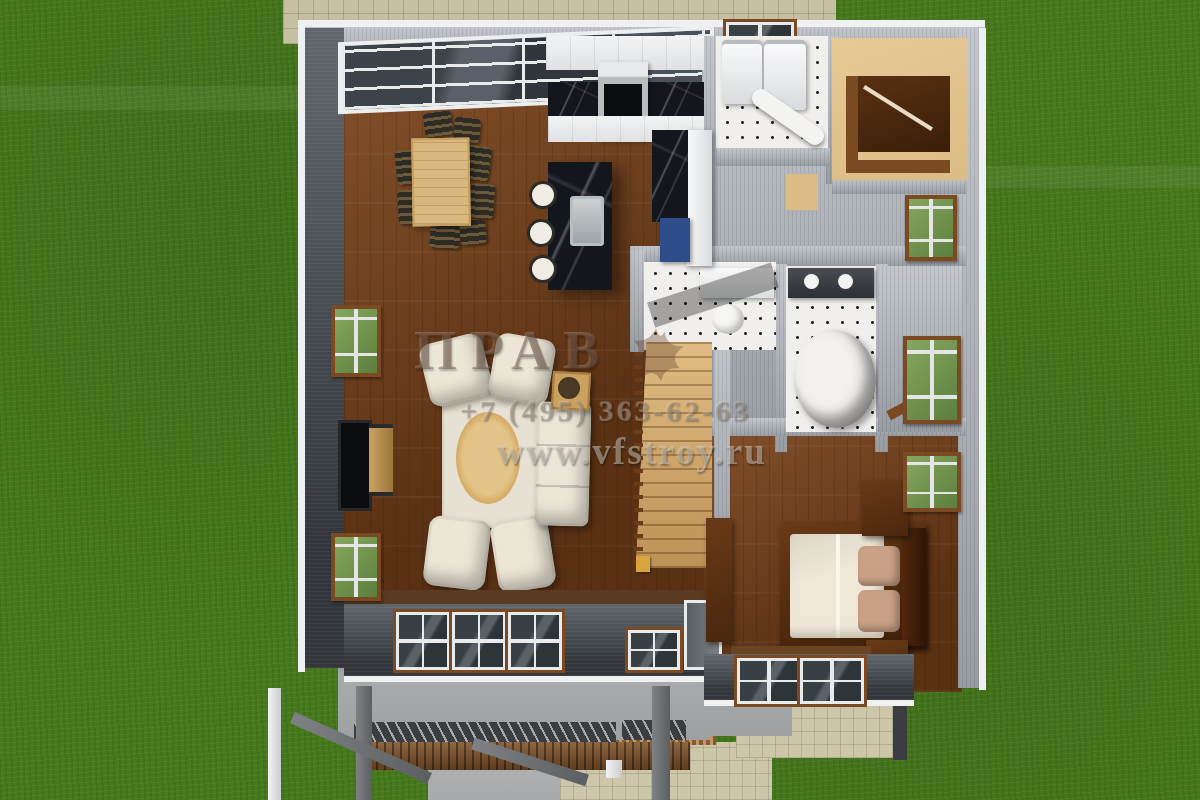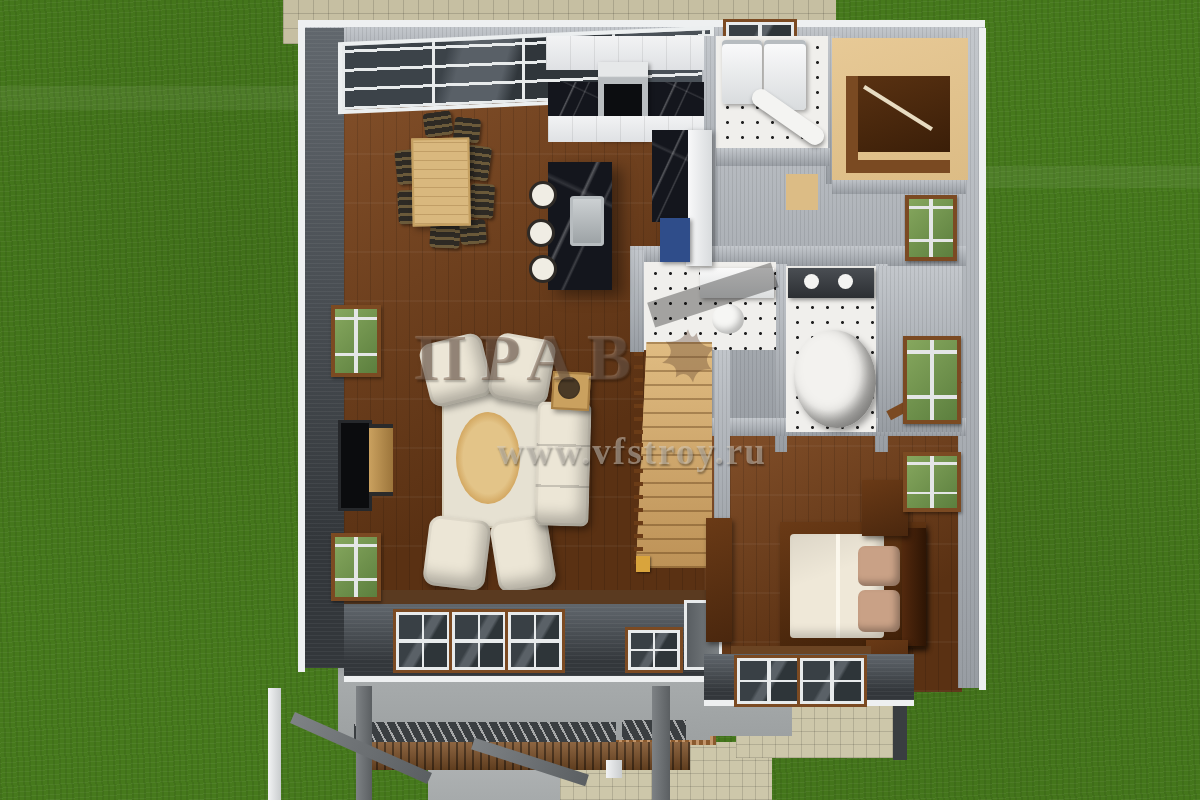--- a/index.html
+++ b/index.html
@@ -81,22 +81,22 @@
       linear-gradient(90deg, transparent 47%, #e8ebec 47% 53%, transparent 53%),
       linear-gradient(0deg, transparent 47%, #e8ebec 47% 53%, transparent 53%),
       linear-gradient(120deg,#394045 0 40%,#5a6167 45% 55%,#2e3539 60%);
     border:3px solid #e8ebec;outline:3px solid var(--frame-brown,#6b3d1a);}
   .appliance{background:linear-gradient(180deg,#fbfbfc,#d9dcde);border-radius:4px;
     box-shadow:inset 0 4px 0 #b7bcc0, 2px 2px 4px rgba(0,0,0,.35);}
   .darkwood{background:linear-gradient(160deg,#6a3a16,var(--furniture-dark,#4a270e));box-shadow:2px 3px 5px rgba(0,0,0,.45);}
 
   
   .wm{font-family:"Liberation Serif",serif;font-weight:bold;white-space:nowrap;pointer-events:none;}
-  .wm-logo{font-size:66px;letter-spacing:14px;color:var(--watermark-brown,rgba(94,64,44,.40));
-    text-shadow:1px 2px 2px rgba(0,0,0,.25), -1px -1px 1px rgba(255,255,255,.22);display:flex;align-items:center;}
+  .wm-logo{font-size:54px;letter-spacing:14px;color:var(--watermark-brown,rgba(94,64,44,.40));
+    text-shadow:1px 2px 2px rgba(0,0,0,.25), -1px -1px 1px rgba(255,255,255,.22);display:flex;align-items:flex-start;}
   .wm-phone{font-size:30px;letter-spacing:3px;color:var(--watermark-gray,rgba(160,145,130,.55));
     text-shadow:1px 1px 2px rgba(0,0,0,.3), -1px -1px 1px rgba(255,255,255,.2);}
   .wm-site{font-size:37px;letter-spacing:2px;color:var(--watermark-light,rgba(213,208,198,.5));
     text-shadow:1px 2px 2px rgba(0,0,0,.35);}
   .bird{width:72px;height:74px;margin:0 6px;opacity:.9;}
 </style>
 </head>
 <body>
 
 <div class="scene">
@@ -253,15 +253,16 @@
     <div class="abs greenwin" style="left:605px;top:316px;width:50px;height:80px;"></div>
     <div class="abs greenwin" style="left:605px;top:432px;width:50px;height:52px;"></div>
   </div>
 
   <div class="abs wm wm-logo" style="left:415px;top:320px;">
     <span>ПРАВ</span>
     <svg class="bird" viewBox="0 0 100 100">
       <path d="M50 10 C44 24 32 29 19 27 C31 39 27 49 14 57 C30 57 36 63 33 77 C43 69 51 71 57 84 C60 70 68 64 83 66 C72 54 75 44 89 35 C73 36 64 30 62 15 C57 24 54 22 50 10 Z" fill="rgba(94,64,44,0.40)"></path>
     </svg>
   </div>
+  <div class="abs wm wm-phone" style="left:460px;top:394px;">+7 (495) 363-62-63</div>
   <div class="abs wm wm-site" style="left:497px;top:430px;">www.vfstroy.ru</div>
 
 </div>
 
 </body></html>

